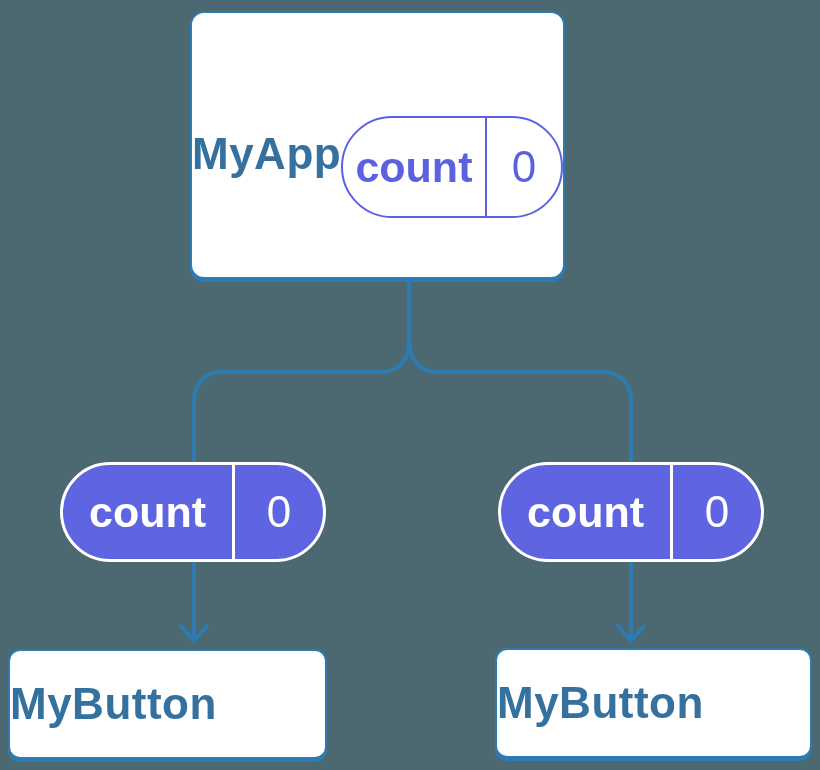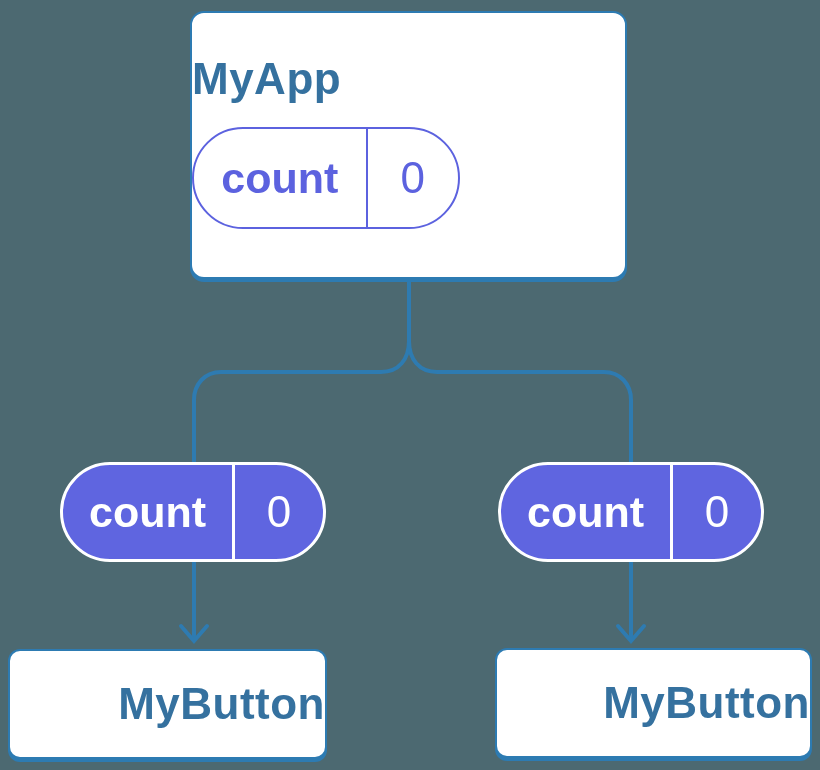--- a/index.html
+++ b/index.html
@@ -34,24 +34,23 @@
     position: absolute;
     background: var(--node-background);
     border: 2px solid var(--node-border);
     box-shadow: 0 3px 0 var(--node-border);
     border-radius: 14px;
     z-index: 2;
   }
 
   .root-node {
     left: 190px; top: 11px;
-    width: 437px; height: 268px;
+    width: 375px; height: 268px;
     display: flex;
-    flex-direction: column;
-    align-items: flex-start;
+    align-items: center;
     padding-top: 44px;
   }
 
   .node-title {
     font-size: 44px;
     font-weight: 600;
     color: var(--node-title);
     letter-spacing: 0.5px;
     line-height: 1;
   }
@@ -107,24 +106,23 @@
     align-items: center;
     justify-content: center;
     font-size: 44px;
     font-weight: 400;
     line-height: 1;
   }
 
   .button-node {
     display: flex;
     align-items: center;
-    justify-content: flex-end;
+    justify-content: flex-start;
     width: 319px; height: 110px;
     border-radius: 12px;
-    padding-left: 19px;
   }
   .button-node.left  { left: 8px;   top: 649px; }
   .button-node.right { left: 495px; top: 648px; width: 317px; }
 </style>
 </head>
 <body>
 
 <div class="canvas">
 
   <svg class="connectors" width="820" height="770" viewBox="0 0 820 770" fill="none" xmlns="http://www.w3.org/2000/svg">

